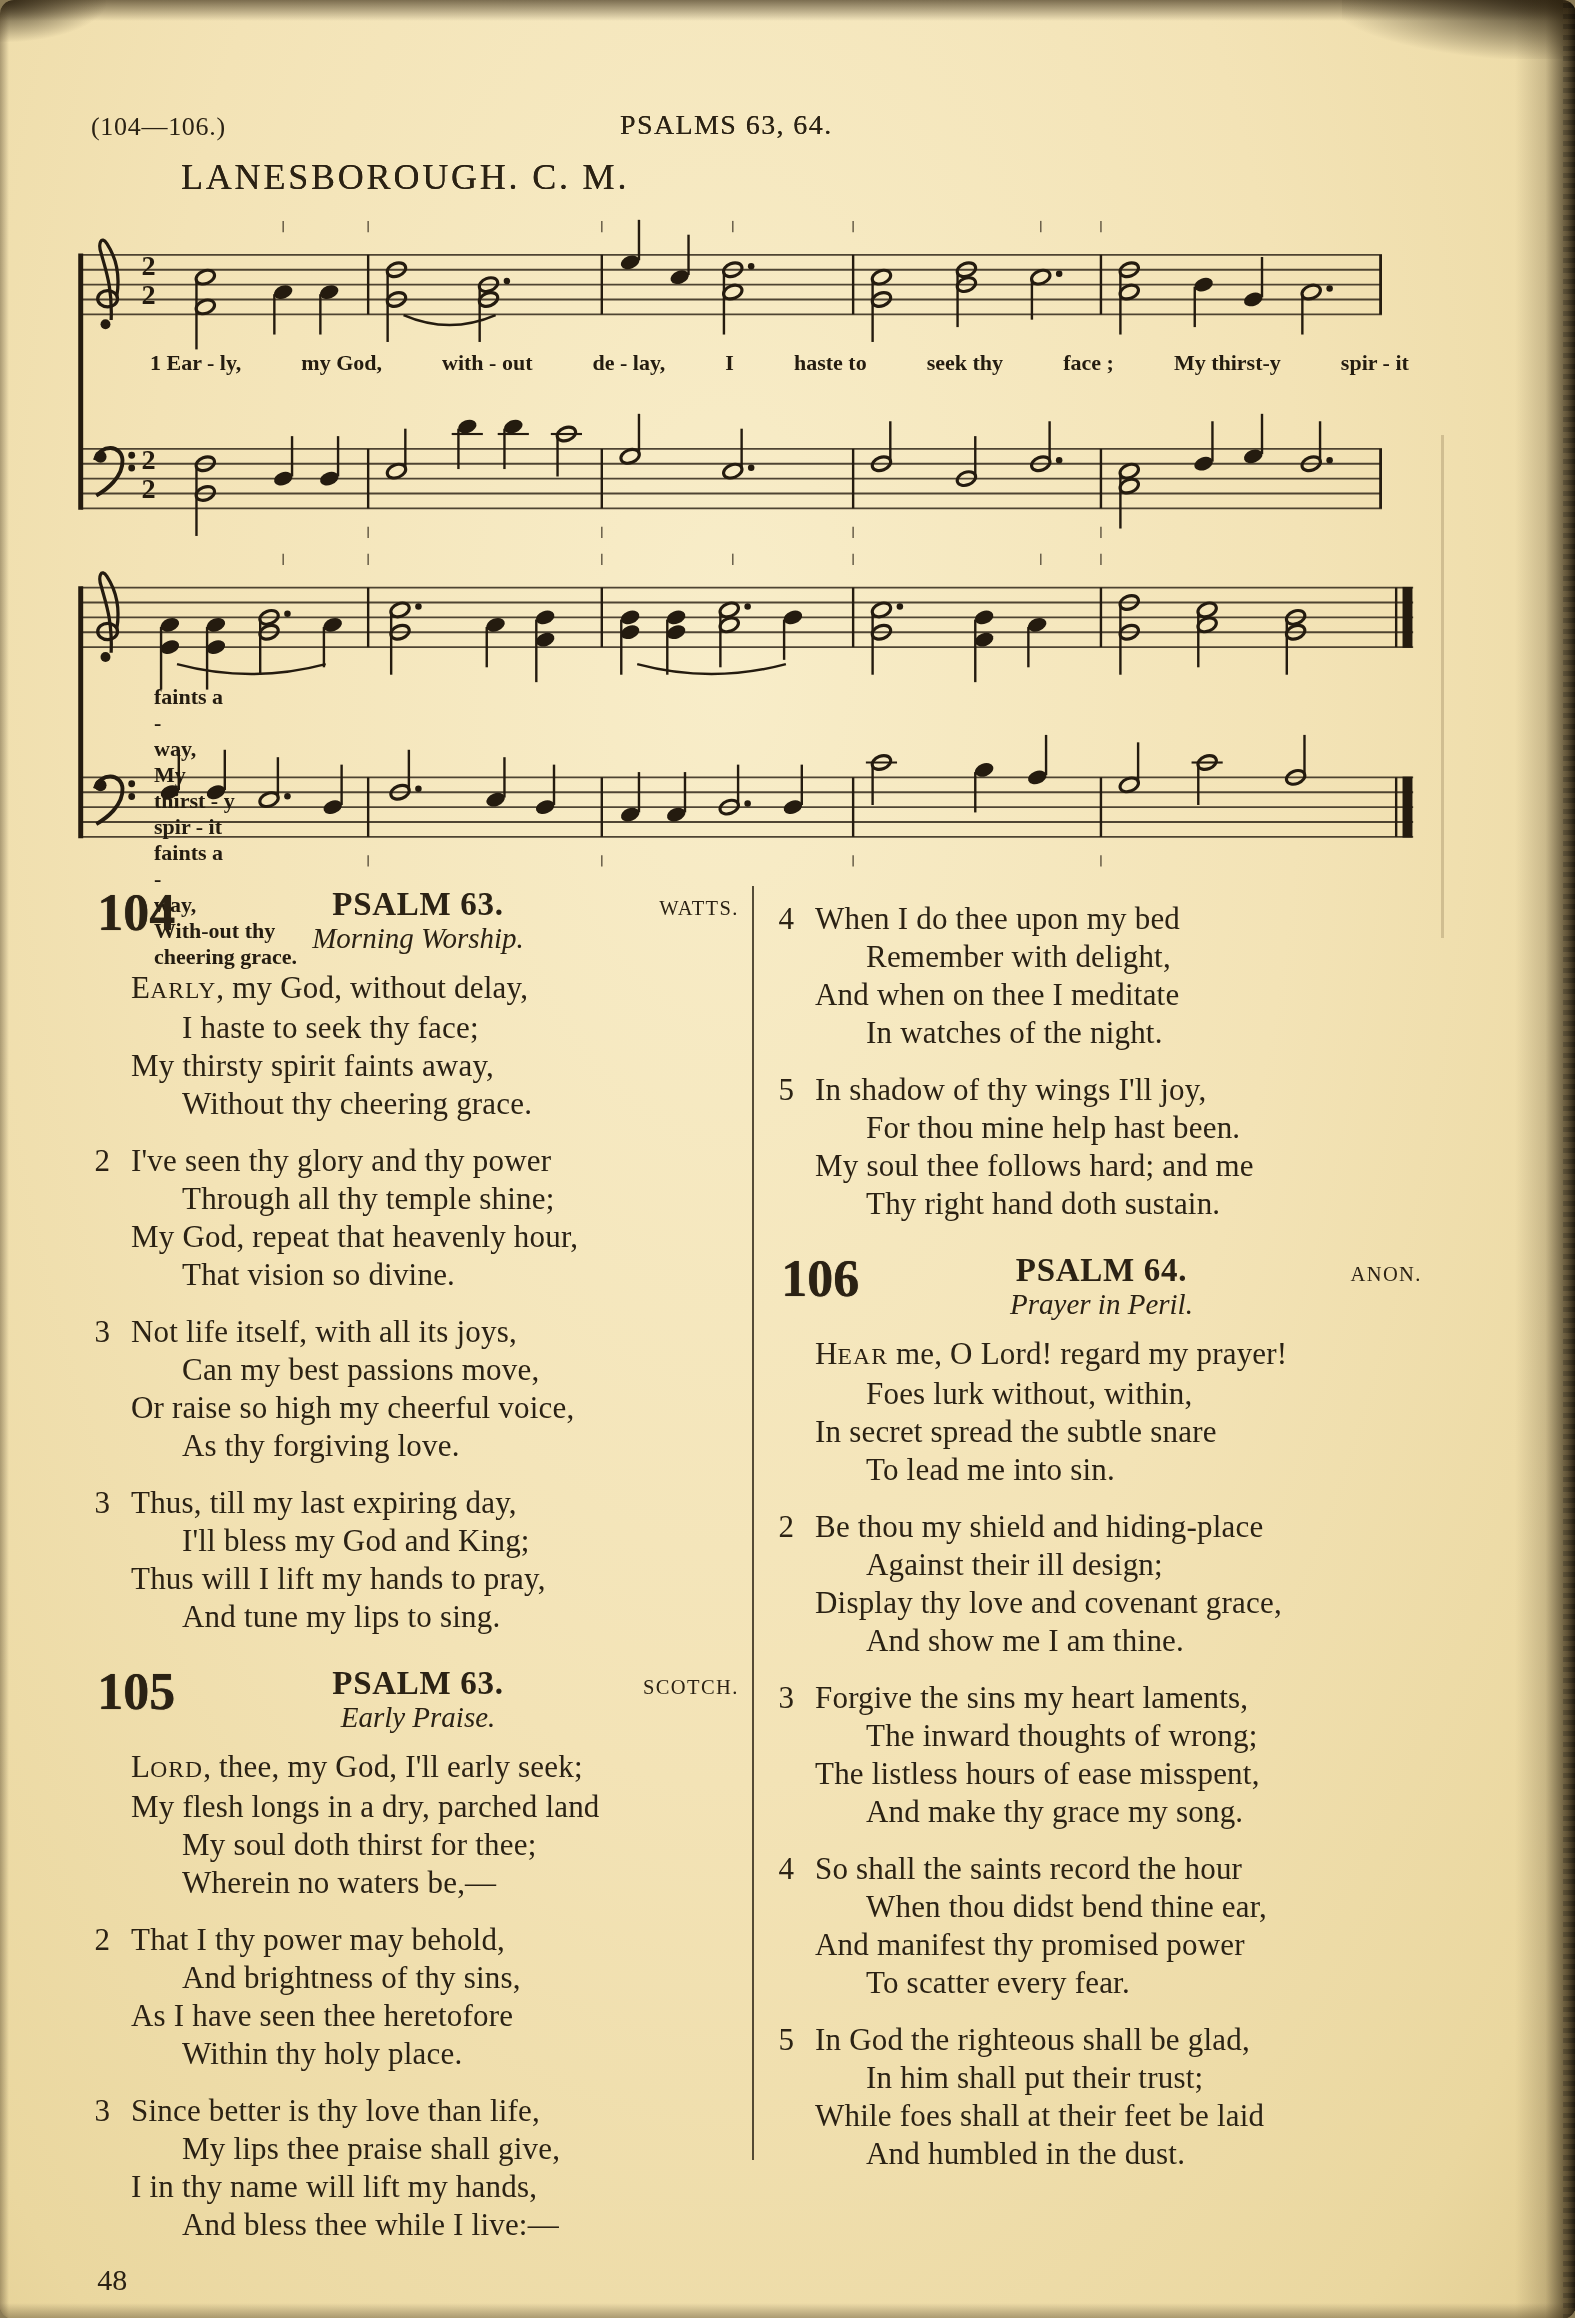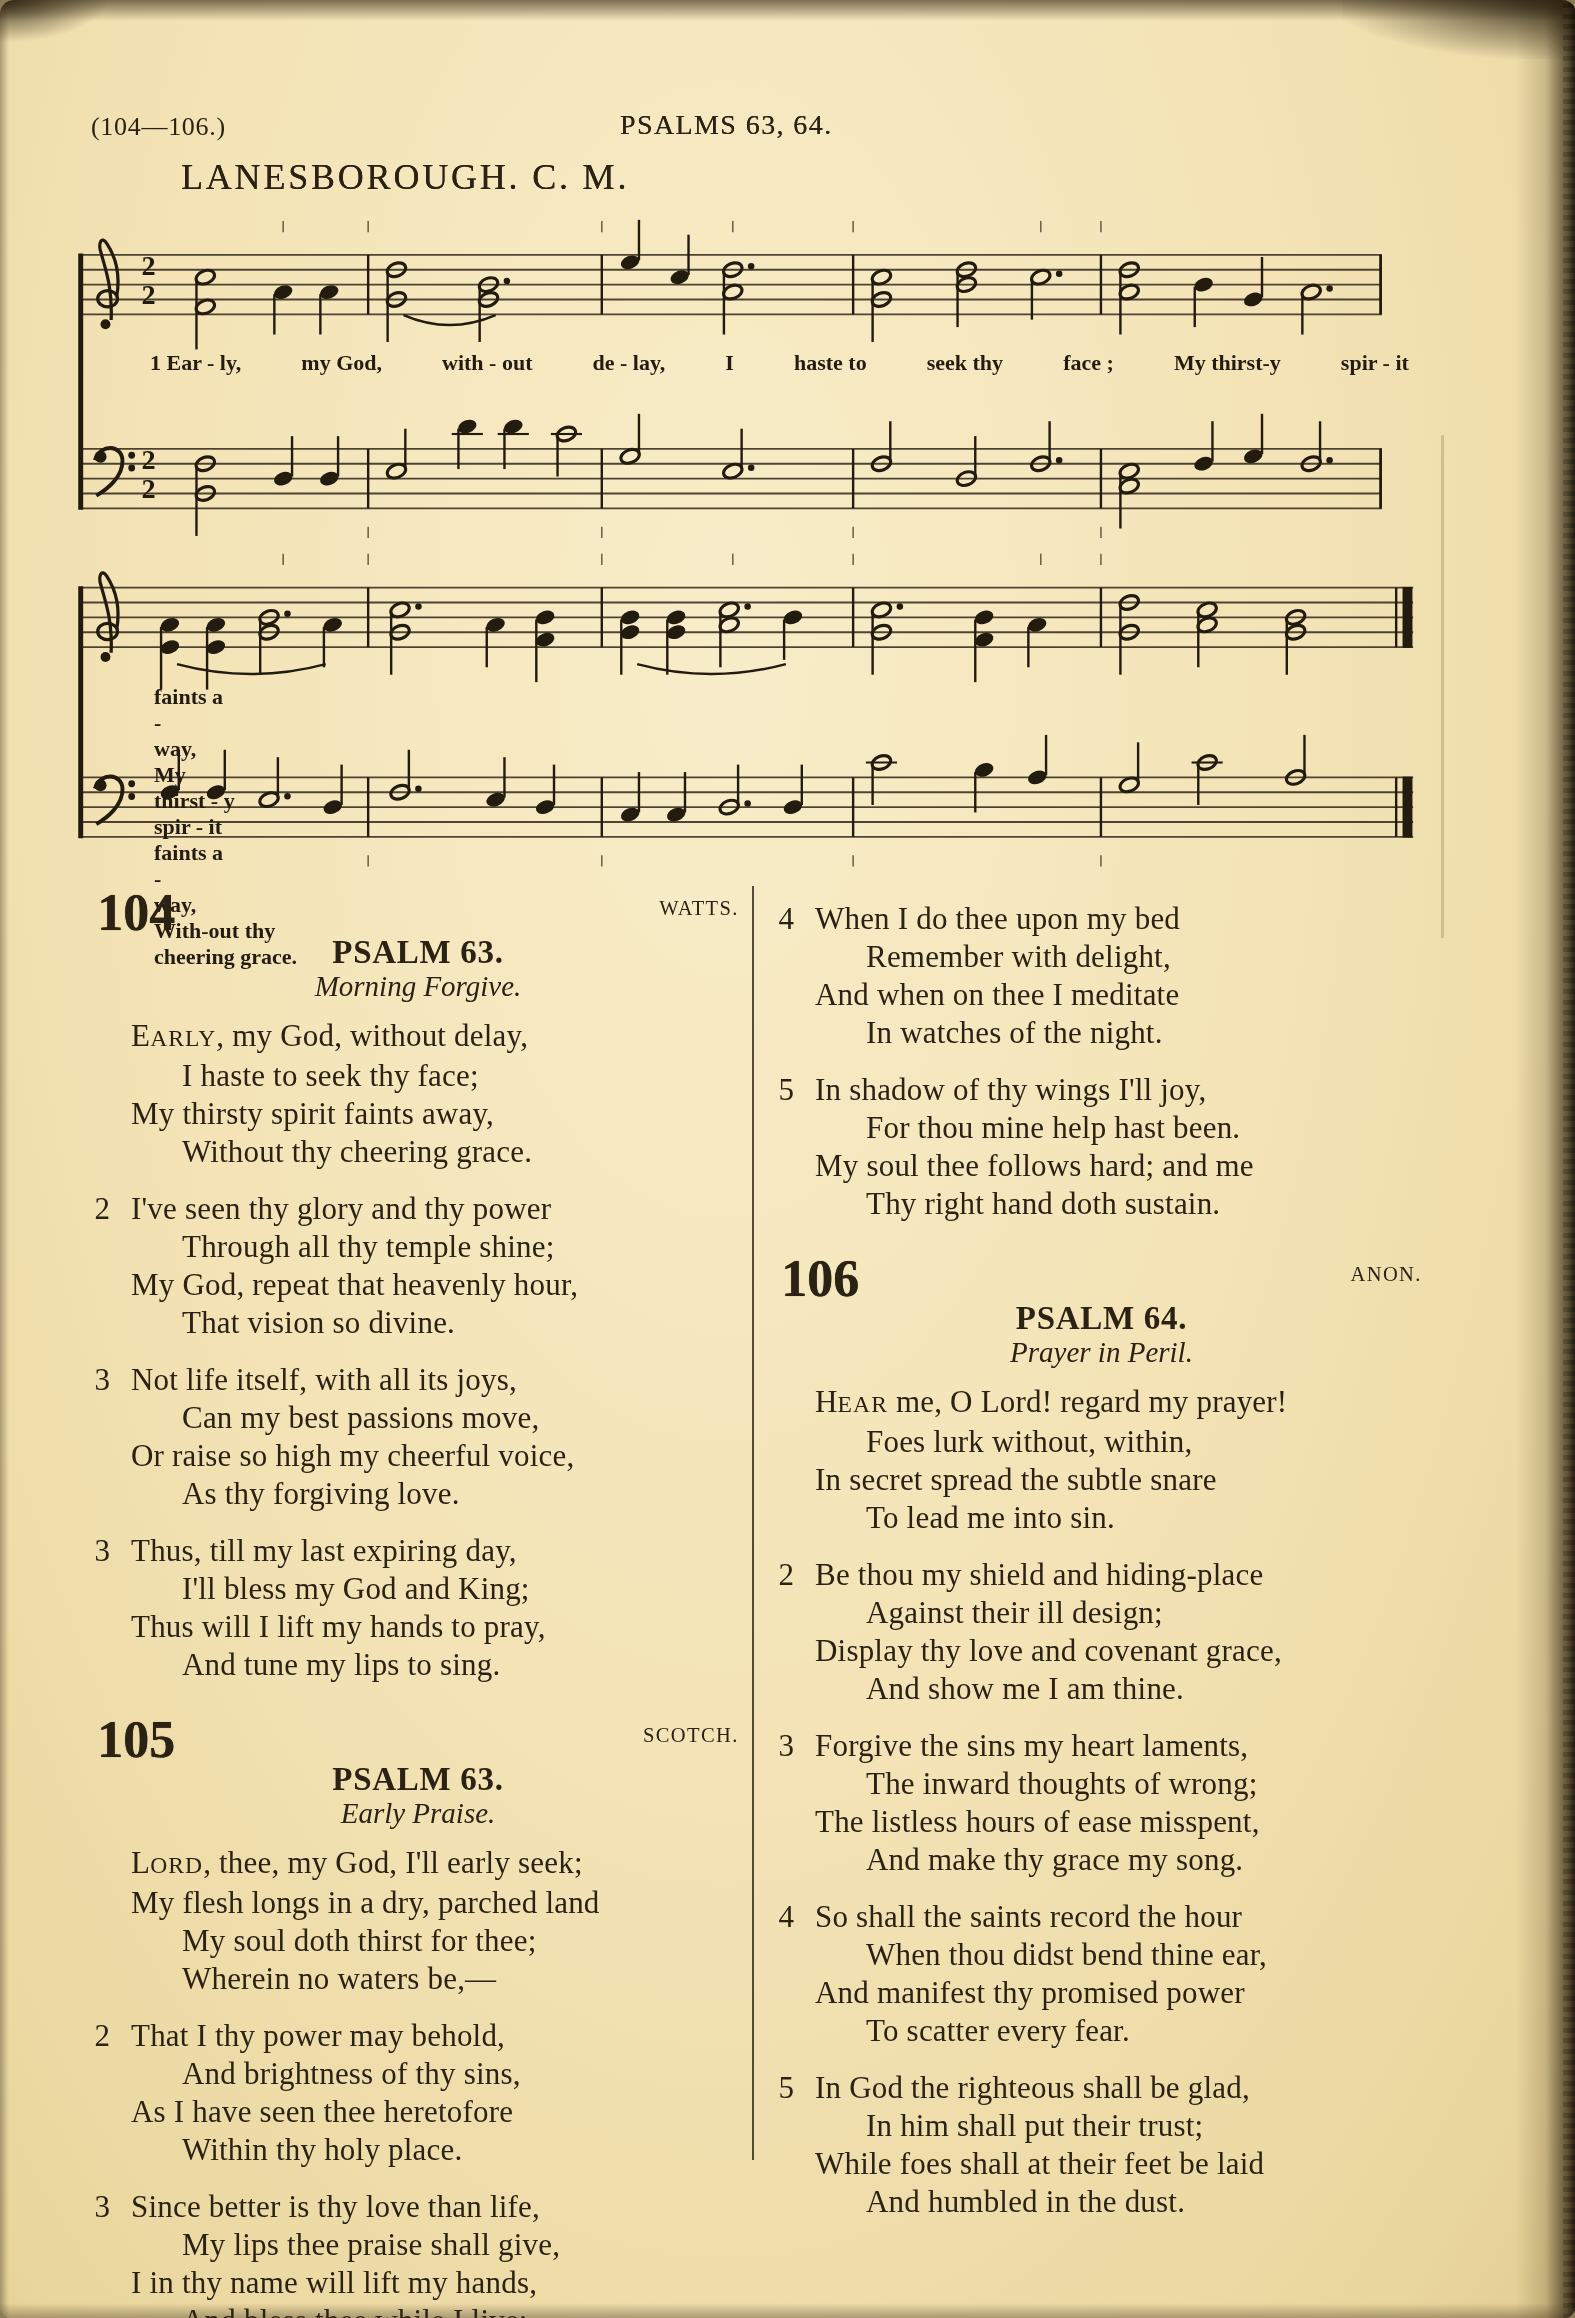--- a/index.html
+++ b/index.html
@@ -39,21 +39,21 @@
   #lyric-row-2{left:154px;top:684px;width:1255px;flex-direction:column;}
   
   .col{position:absolute;top:876px;}
   #col-left{left:93px;width:650px;}
   #col-right{left:777px;width:649px;}
   .col-divider{position:absolute;left:752px;top:886px;width:2.1px;height:1274px;
         background:rgba(40,31,17,.78);}
   .hymn-head{position:relative;text-align:center;padding:11.3px 0 12.7px 0;}
   .hymn-head .hnum{position:absolute;left:4.2px;top:11.3px;font-size:52px;font-weight:bold;line-height:52px;
         text-shadow:0 0 0.7px rgba(30,22,10,.9);}
-  .hymn-head .psalm{font-size:33px;font-weight:bold;letter-spacing:0.7px;line-height:34px;margin-top:48px;}
+  .hymn-head .psalm{font-size:33px;font-weight:bold;letter-spacing:0.7px;line-height:34px;}
   .hymn-head .subtitle{font-size:29px;font-style:italic;line-height:35px;}
   .hymn-head .author{position:absolute;right:4.2px;top:21px;font-size:20.5px;letter-spacing:1.4px;}
   .verse{position:relative;margin:0 0 19px 0;}
   .vnum{position:absolute;left:1.4px;top:1.4px;font-size:31px;}
   .vline{font-size:31px;line-height:38px;padding-left:38px;letter-spacing:0.2px;}
   .vline.ind{padding-left:89px;}
   .sc{text-transform:uppercase;font-size:.76em;letter-spacing:1.1px;}
   .pagenum{margin-top:12.7px;padding-left:4.2px;font-size:30px;}
 </style>
 </head>
@@ -352,21 +352,21 @@
       <span>-</span>
       <span>way,</span>
       <span>With-out thy</span>
       <span>cheering grace.</span>
     </div>
 
   <div class="col" id="col-left">
       <div class="hymn-head">
         <span class="hnum">104</span>
         <div class="psalm">PSALM 63.</div>
-        <div class="subtitle">Morning Forgive.</div>
+        <div class="subtitle">Morning Worship.</div>
         <span class="author">WATTS.</span>
       </div>
       <div class="verse">
         <div class="vline">E<span class="sc">arly</span>, my God, without delay,</div>
         <div class="vline ind">I haste to seek thy face;</div>
         <div class="vline">My thirsty spirit faints away,</div>
         <div class="vline ind">Without thy cheering grace.</div>
       </div>
       <div class="verse">
         <span class="vnum">2</span>

